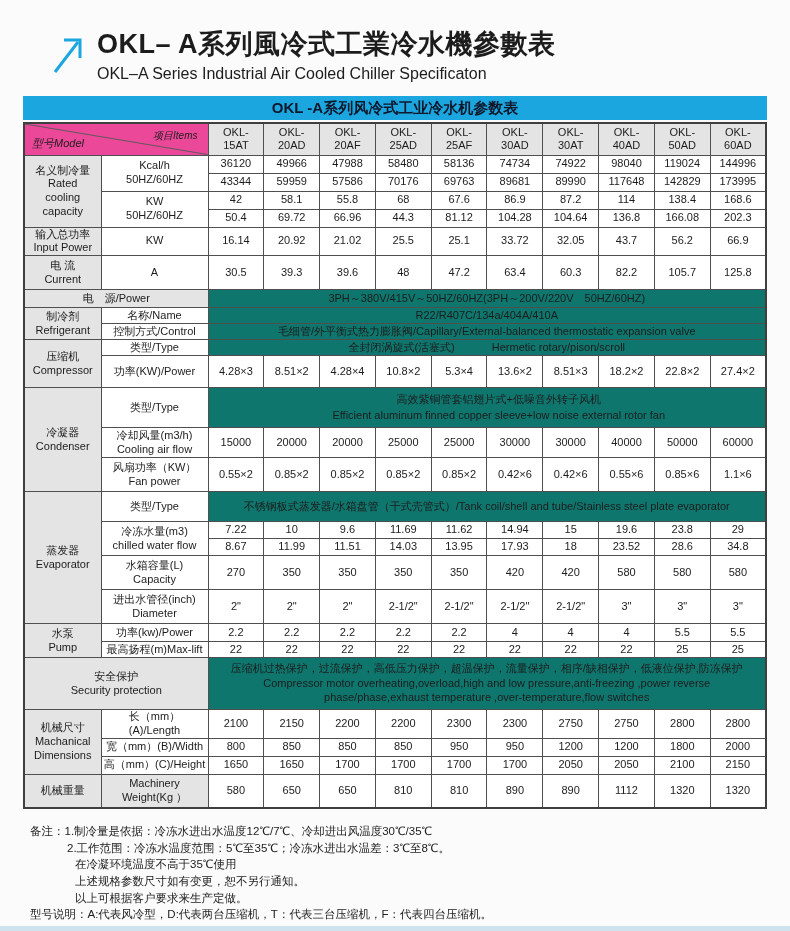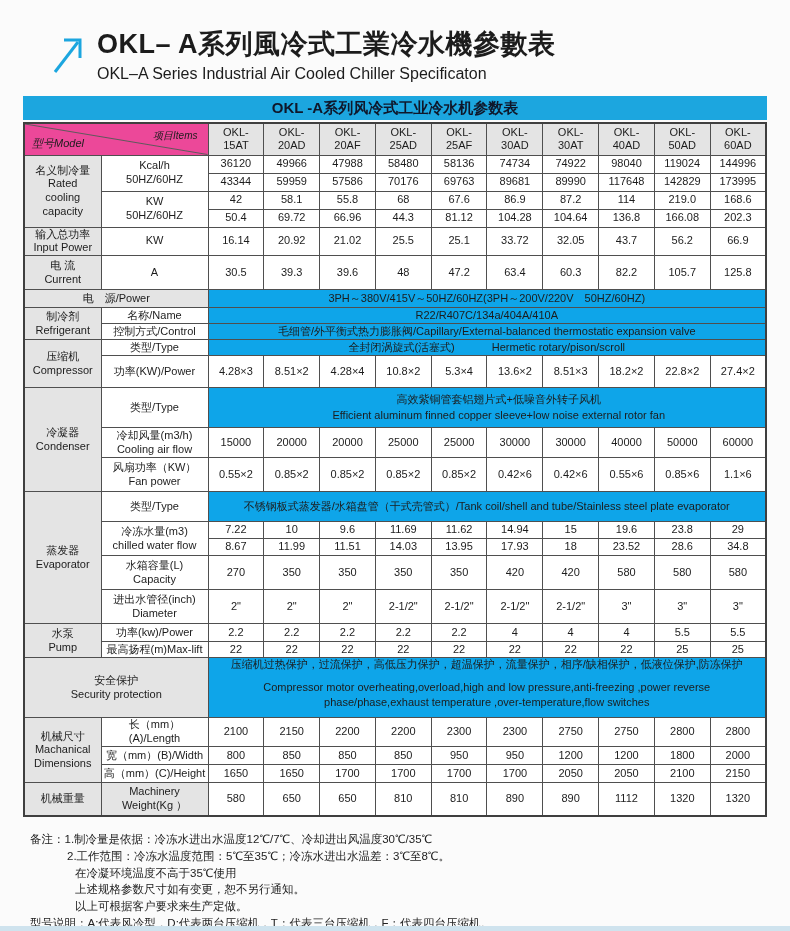--- a/index.html
+++ b/index.html
@@ -25,29 +25,29 @@
   .spec th, .spec td {
     border:1px solid #4f4f4f; padding:0 2px;
     text-align:center; vertical-align:middle; font-weight:normal;
     font-size:11px; line-height:1.25; overflow:hidden;
   }
   .side   { background:#e4e4e4; white-space:pre-line; }
   .sub2   { background:#ffffff; white-space:pre-line; }
   .sub2.gray { background:#e4e4e4; }
   .model  { background:#e4e4e4; white-space:pre-line; }
   .v      { background:#ffffff; }
-  .wide   { background:#0ea5e9; }
+  .wide   { background:#0f766e; }
   .tight  { font-size:10px; white-space:nowrap; }
   .corner { background:#ec4899; position:relative; padding:0;font-style:italic; }
   .corner svg { position:absolute; left:0; top:0; width:100%; height:100%; }
   .corner .cm { position:absolute; left:7px; bottom:4px; font-size:11px; }
   .corner .ci { position:absolute; right:10px; top:6px; font-size:10px; }
   .twoline div { line-height:1.4;padding-left:24px; }
   .gapright { margin-right:37px; }
-  .safety-en { max-width:540px; margin:8px auto; line-height:1.35;text-align:center; }
+  .safety-en { max-width:540px; margin:0 auto; line-height:1.35;text-align:center; }
   .notes { margin:14px 0 0 30px; font-size:11.5px; line-height:1.45; color:#222; }
   .notes div { white-space:pre; }
   .ind1 { padding-left:37px; }
   .ind2 { padding-left:45px; }
   .bottom-strip { position:absolute; left:0; bottom:0; width:790px; height:5px; background:#cfe3ee; }
 </style>
 </head>
 <body>
 
 <div class="header">
@@ -144,21 +144,21 @@
     <th class="sub2" rowspan="2">KW
 50HZ/60HZ</th>
   <td class="v">42</td>
         <td class="v">58.1</td>
         <td class="v">55.8</td>
         <td class="v">68</td>
         <td class="v">67.6</td>
         <td class="v">86.9</td>
         <td class="v">87.2</td>
         <td class="v">114</td>
-        <td class="v">219.0</td>
+        <td class="v">138.4</td>
         <td class="v">168.6</td>
       </tr>
   <tr style="height:18px">
         <td class="v">50.4</td>
         <td class="v">69.72</td>
         <td class="v">66.96</td>
         <td class="v">44.3</td>
         <td class="v">81.12</td>
         <td class="v">104.28</td>
         <td class="v">104.64</td>

